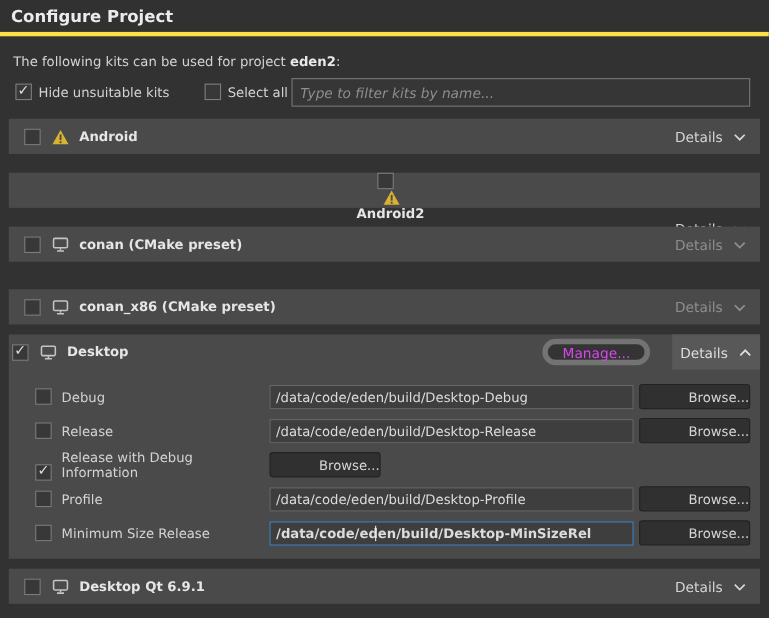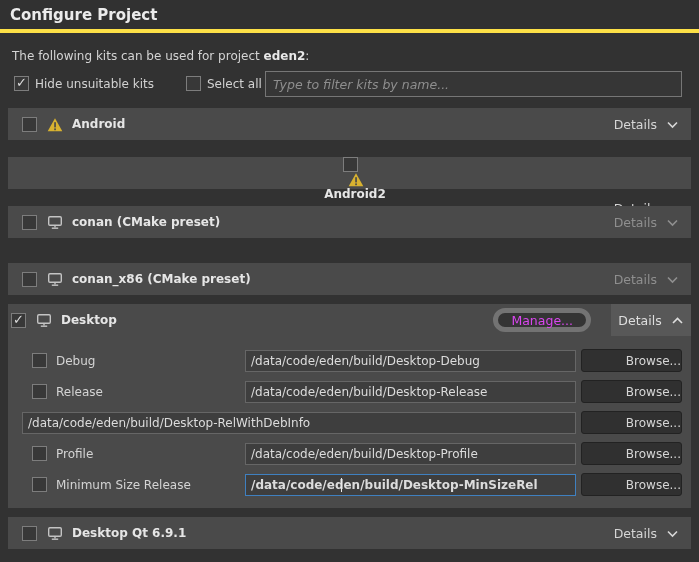--- a/index.html
+++ b/index.html
@@ -261,22 +261,23 @@
         <span class="cb"></span>
         <span class="config-label">Release</span>
       </div>
       <div class="path-wrap">
         <input class="path-input" type="text" value="/data/code/eden/build/Desktop-Release" style="">
       </div>
       <button class="browse-btn">Browse...</button>
     </div>
 
     <div class="config-row">
-      <div class="path-wrap">
-        <input class="path-input" type="text" value="/data/code/eden/build/Desktop-RelWithDebInfo" style="">
+      <div class="config-label-zone">
+        <span class="cb checked"></span>
+        <span class="config-label">Release with Debug Information</span>
       </div>
       <button class="browse-btn">Browse...</button>
     </div>
 
     <div class="config-row">
       <div class="config-label-zone">
         <span class="cb"></span>
         <span class="config-label">Profile</span>
       </div>
       <div class="path-wrap">

